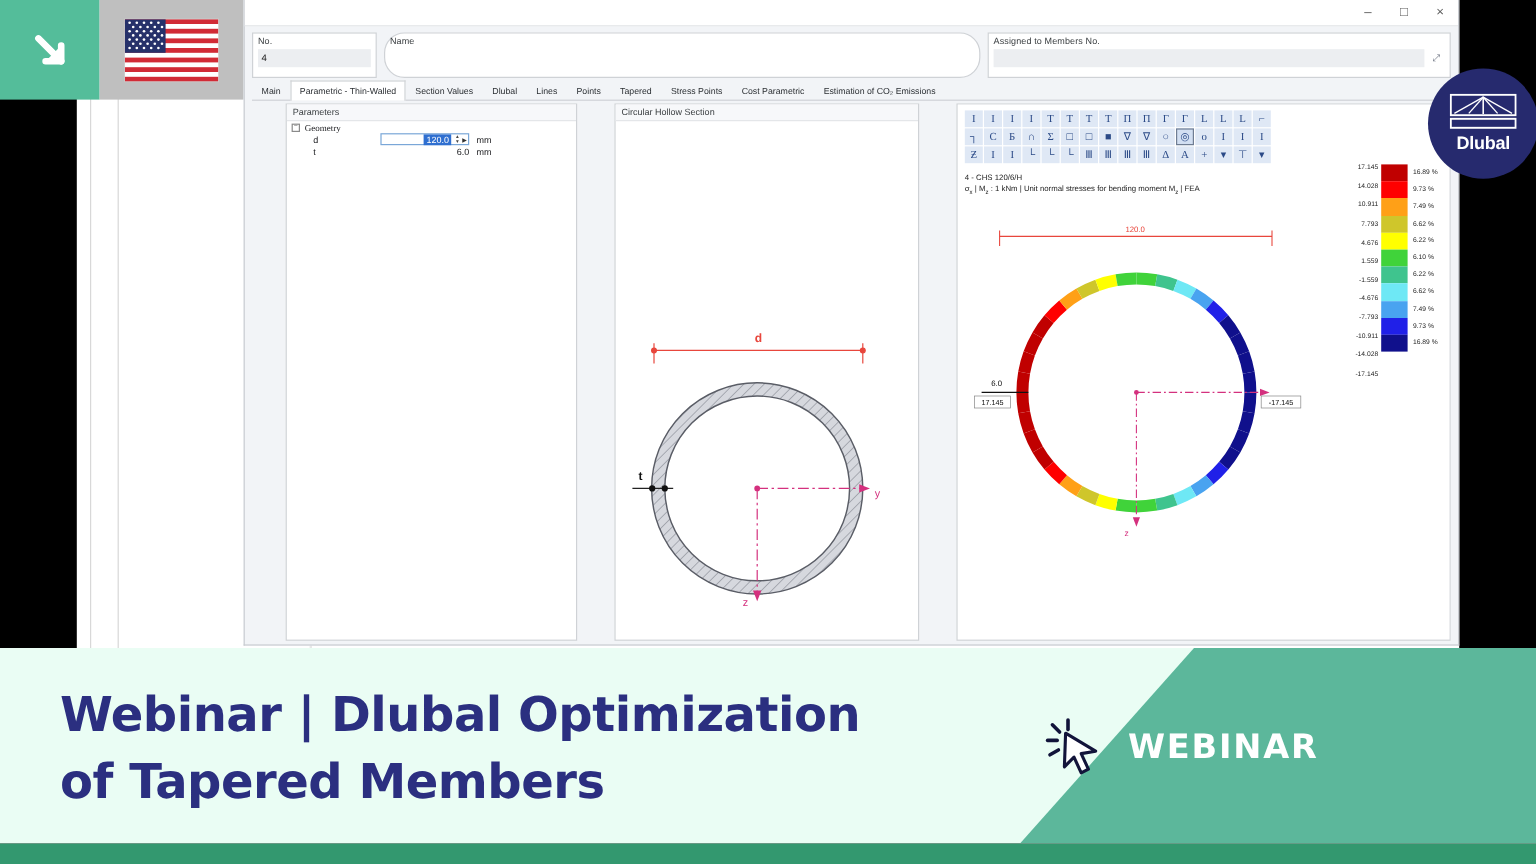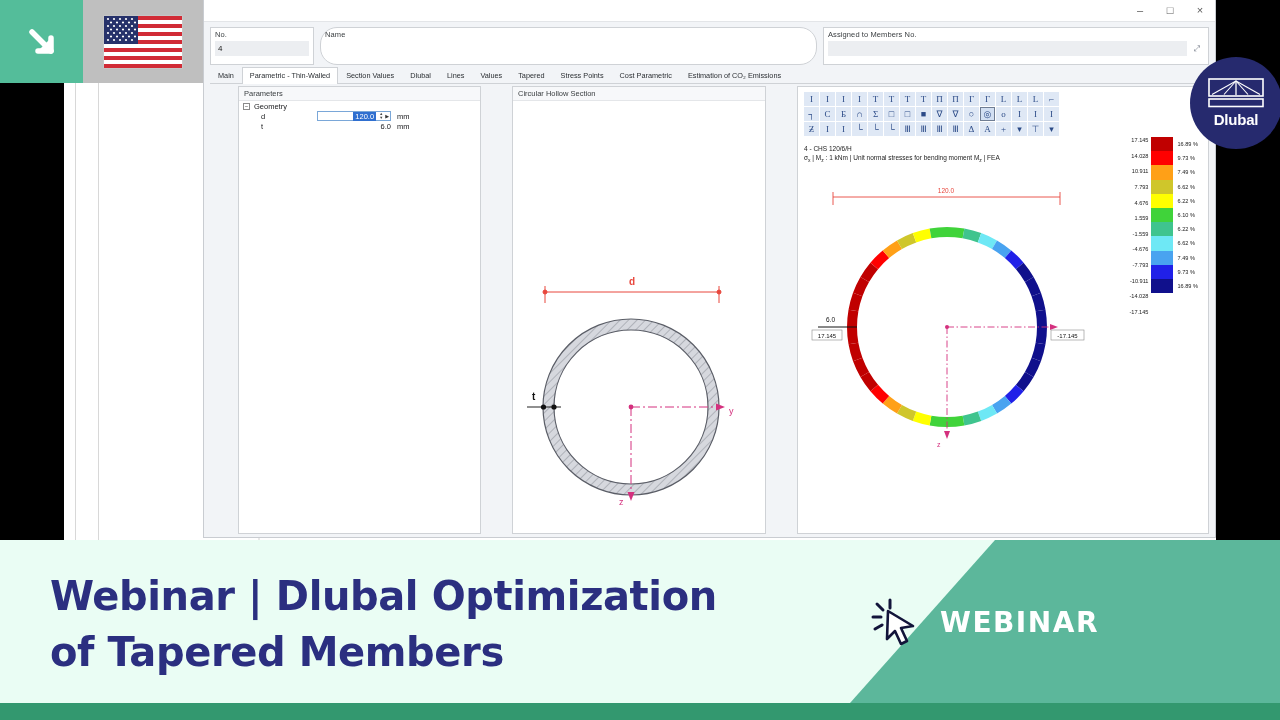--- a/index.html
+++ b/index.html
@@ -92,21 +92,21 @@
   .pane-params { width: 243px; display: flex; flex-direction: column; }
   .pane-draw { width: 254px; }
   .pane-fea { flex: 1; }
 
   .pane-caption {
     font-size: 7.5px; color: #3c4043; padding: 2px 5px; background: #f7f8fa;
     border-bottom: 1px solid #e4e6e9;
   }
   .params-table { font-size: 7.5px; color: #202124; }
   .prow { display: flex; align-items: center; height: 10px; padding-left: 4px; }
-  .prow.group { font-weight: normal; }
+  .prow.group { font-weight: normal; font-family: Liberation Serif, serif; }
   .expander {
     width: 7px; height: 7px; border: 1px solid #8a8a8a; display: inline-flex;
     align-items: center; justify-content: center; font-size: 6px; line-height: 1;
     margin-right: 4px; color: #333; background: #fff;
   }
   .p-name { width: 60px; padding-left: 18px; }
   .p-valuecell { width: 88px; display: flex; justify-content: flex-end; align-items: center; }
   .p-unit { padding-left: 6px; color: #202124; text-align: right; }
   .val-edit {
     display: flex; align-items: center; background: #ffffff; border: 1px solid #7aa7d8;
@@ -274,21 +274,21 @@
           </div>
         </div>
       </div>
 
       <div class="tabbar">
         <div class="tab">Main</div>
         <div class="tab active">Parametric - Thin-Walled</div>
         <div class="tab">Section Values</div>
         <div class="tab">Dlubal</div>
         <div class="tab">Lines</div>
-        <div class="tab">Values</div>
+        <div class="tab">Points</div>
         <div class="tab">Tapered</div>
         <div class="tab">Stress Points</div>
         <div class="tab">Cost Parametric</div>
         <div class="tab">Estimation of CO₂ Emissions</div>
       </div>
 
       <div class="panes">
 
         <div class="pane pane-params">
           <div class="pane-caption">Parameters</div>

